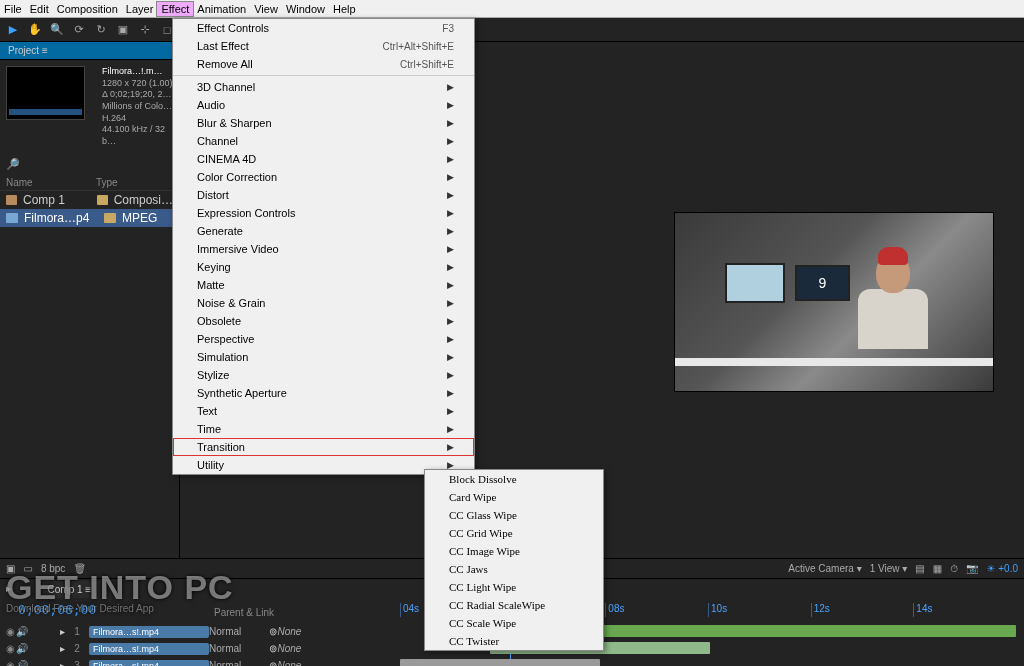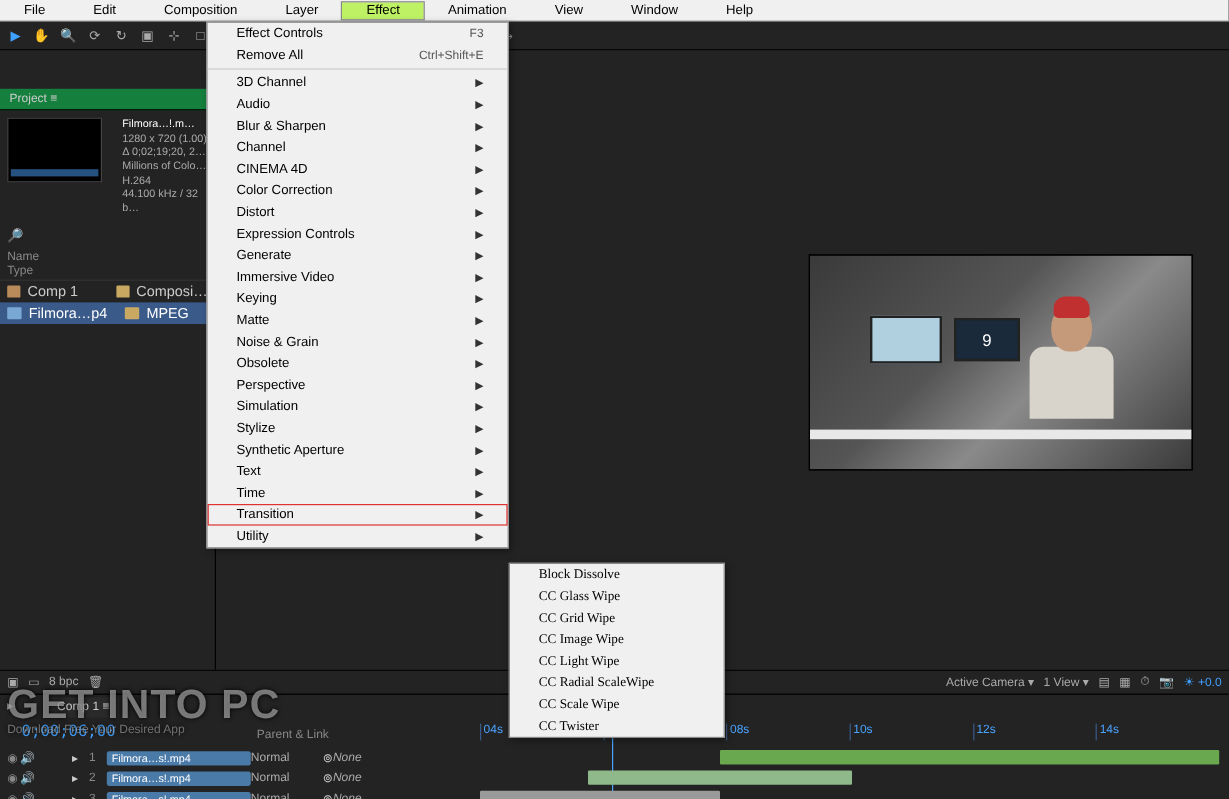--- a/index.html
+++ b/index.html
@@ -1,58 +1,58 @@
 <!DOCTYPE html>
 <html><head>
 <meta charset="utf-8">
 <style>
   * { margin: 0; padding: 0; box-sizing: border-box; font-family: "Segoe UI", Tahoma, sans-serif; }
   body { width: 1024px; height: 666px; background: #1e1e1e; color: #ccc; font-size: 11px; overflow: hidden; position: relative; }
 
   .menubar { background: #f0f0f0; color: #000; height: 18px; display: flex; align-items: center; border-bottom: 1px solid #aaa; }
-  .menubar .item { padding: 1px 20px; cursor: default; }
-  .menubar .item.active { background: #bef264; outline: 1px solid #888; }
+  .menubar .item { padding: 1px 4px; cursor: default; }
+  .menubar .item.active { background: #f0abfc; outline: 1px solid #888; }
 
   .toolbar { background: #232323; height: 24px; display: flex; align-items: center; padding: 0 4px; gap: 4px; border-bottom: 1px solid #000; }
   .tool-icon { width: 18px; height: 18px; display: flex; align-items: center; justify-content: center; color: #aaa; }
   .tool-sep { width: 1px; height: 16px; background: #444; margin: 0 2px; }
   .snap-box { display: flex; align-items: center; gap: 4px; color: #aaa; margin-left: 10px; }
   .checkbox { width: 11px; height: 11px; border: 1px solid #888; }
 
   .main { display: flex; height: 516px; }
 
   .left-panel { width: 180px; background: #232323; border-right: 1px solid #000; display: flex; flex-direction: column; }
-  .panel-tab { padding: 3px 8px; background: #15803d; border-bottom: 1px solid #000; font-size: 10px; margin-top: 32px; }
+  .panel-tab { padding: 3px 8px; background: #0369a1; border-bottom: 1px solid #000; font-size: 10px; }
   .thumb-area { padding: 6px; display: flex; gap: 17px; }
   .thumb { width: 88px; height: 54px; background: #000; border: 1px solid #444; position: relative; }
   .thumb-wave { position: absolute; bottom: 4px; left: 2px; right: 2px; height: 6px; background: linear-gradient(90deg, #4aa3ff 0, #4aa3ff 100%); opacity: .5; }
   .meta { font-size: 9px; color: #aaa; line-height: 1.3; }
   .search-row { padding: 4px 6px; display: flex; align-items: center; gap: 4px; }
   .search-icon { color: #888; }
-  .list-header { display: flex; font-size: 10px; color: #888; padding: 2px 6px; border-bottom: 1px solid #333; flex-direction: column; }
+  .list-header { display: flex; font-size: 10px; color: #888; padding: 2px 6px; border-bottom: 1px solid #333; }
   .list-header div:first-child { width: 90px; }
   .list-row { display: flex; align-items: center; padding: 2px 6px; font-size: 12px; gap: 6px; }
   .list-row.selected { background: #3a5a8a; color: #fff; }
   .folder-icon { width: 12px; height: 10px; background: #c9a862; border-radius: 1px; }
 
   .center-panel { flex: 1; background: #232323; position: relative; }
 
   .viewer { position: absolute; right: 30px; top: 170px; width: 320px; }
   .viewer-frame { width: 320px; height: 180px; background: #000; border: 1px solid #000; display: flex; align-items: center; justify-content: center; position: relative; overflow: hidden; }
   .fake-video { width: 100%; height: 100%; background: linear-gradient(135deg, #3a3a3a 0%, #555 40%, #8a8a8a 60%, #3a3a3a 100%); position: relative; }
   .desk { position: absolute; bottom: 25px; left: 0; right: 0; height: 8px; background: #e8e8e8; }
   .monitor1 { position: absolute; left: 50px; top: 50px; width: 60px; height: 40px; background: #b0d0e0; border: 2px solid #222; }
   .monitor2 { position: absolute; left: 120px; top: 52px; width: 55px; height: 36px; background: #1a2a3a; border: 2px solid #222; display: flex; align-items: center; justify-content: center; color: #fff; font-size: 14px; }
   .person { position: absolute; right: 60px; top: 40px; width: 80px; height: 120px; }
   .head { width: 34px; height: 40px; background: #c49a7a; border-radius: 50% 50% 45% 45%; margin: 0 auto; position: relative; }
   .hat { position: absolute; top: -6px; left: 2px; right: 2px; height: 18px; background: #c03030; border-radius: 10px 10px 4px 4px; }
   .body { width: 70px; height: 60px; background: #d8d4cc; margin: -4px auto 0; border-radius: 12px 12px 0 0; }
 
   
-  .dropdown { position: absolute; top: 18px; left: 172px; width: 252px; background: #f0f0f0; color: #000; border: 1px solid #888; box-shadow: 2px 2px 6px rgba(0,0,0,.4); z-index: 50; }
+  .dropdown { position: absolute; top: 18px; left: 172px; width: 303px; background: #f0f0f0; color: #000; border: 1px solid #888; box-shadow: 2px 2px 6px rgba(0,0,0,.4); z-index: 50; }
   .dropdown .drow { display: flex; justify-content: space-between; align-items: center; padding: 3px 20px 3px 24px; font-size: 11px; position: relative; }
   .dropdown .drow.hl { outline: 1px solid #d33; outline-offset: -1px; }
   .dropdown .drow .arrow { font-size: 9px; color: #333; }
   .dropdown .drow .short { color: #555; font-size: 10px; }
   .dropdown hr { border: none; border-top: 1px solid #ccc; margin: 2px 0; }
 
   .submenu { position: absolute; top: 469px; left: 424px; width: 180px; background: #f0f0f0; color: #000; border: 1px solid #888; box-shadow: 2px 2px 6px rgba(0,0,0,.4); z-index: 51; }
   .submenu .srow { padding: 3px 10px 3px 24px; font-size: 11px; font-family: Liberation Serif, serif; }
 
   
@@ -269,20 +269,24 @@
       </div>
   </div>
 </div>
 
 <div class="dropdown" id="effect-dd">
     <div class="drow">
       <span>Effect Controls</span>
       <span class="short">F3</span>
     </div>
     <div class="drow">
+      <span>Last Effect</span>
+      <span class="short">Ctrl+Alt+Shift+E</span>
+    </div>
+    <div class="drow">
       <span>Remove All</span>
       <span class="short">Ctrl+Shift+E</span>
     </div>
     <hr>
     <div class="drow">
       <span>3D Channel</span>
       <span class="arrow">▶</span>
     </div>
     <div class="drow">
       <span>Audio</span>
@@ -365,23 +369,25 @@
       <span class="arrow">▶</span>
     </div>
     <div class="drow">
       <span>Utility</span>
       <span class="arrow">▶</span>
     </div>
   </div>
 
 <div class="submenu" id="sub-dd">
     <div class="srow">Block Dissolve</div>
+    <div class="srow">Card Wipe</div>
     <div class="srow">CC Glass Wipe</div>
     <div class="srow">CC Grid Wipe</div>
     <div class="srow">CC Image Wipe</div>
+    <div class="srow">CC Jaws</div>
     <div class="srow">CC Light Wipe</div>
     <div class="srow">CC Radial ScaleWipe</div>
     <div class="srow">CC Scale Wipe</div>
     <div class="srow">CC Twister</div>
   </div>
 
 <div class="watermark">
   <span>GET INTO PC</span>
   <small>Download Free Your Desired App</small>
 </div>

